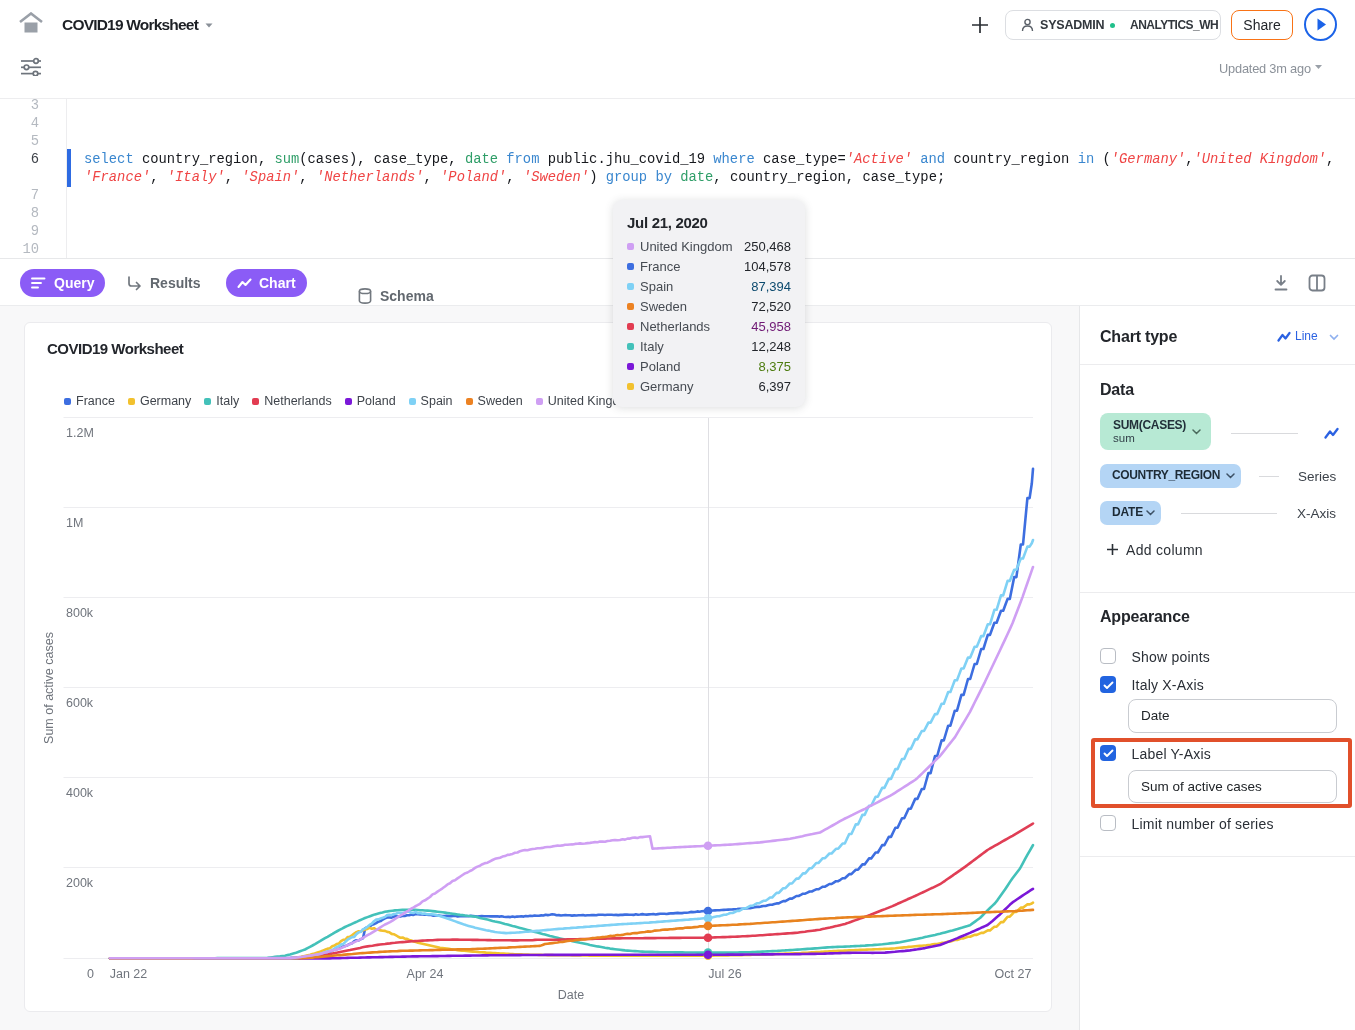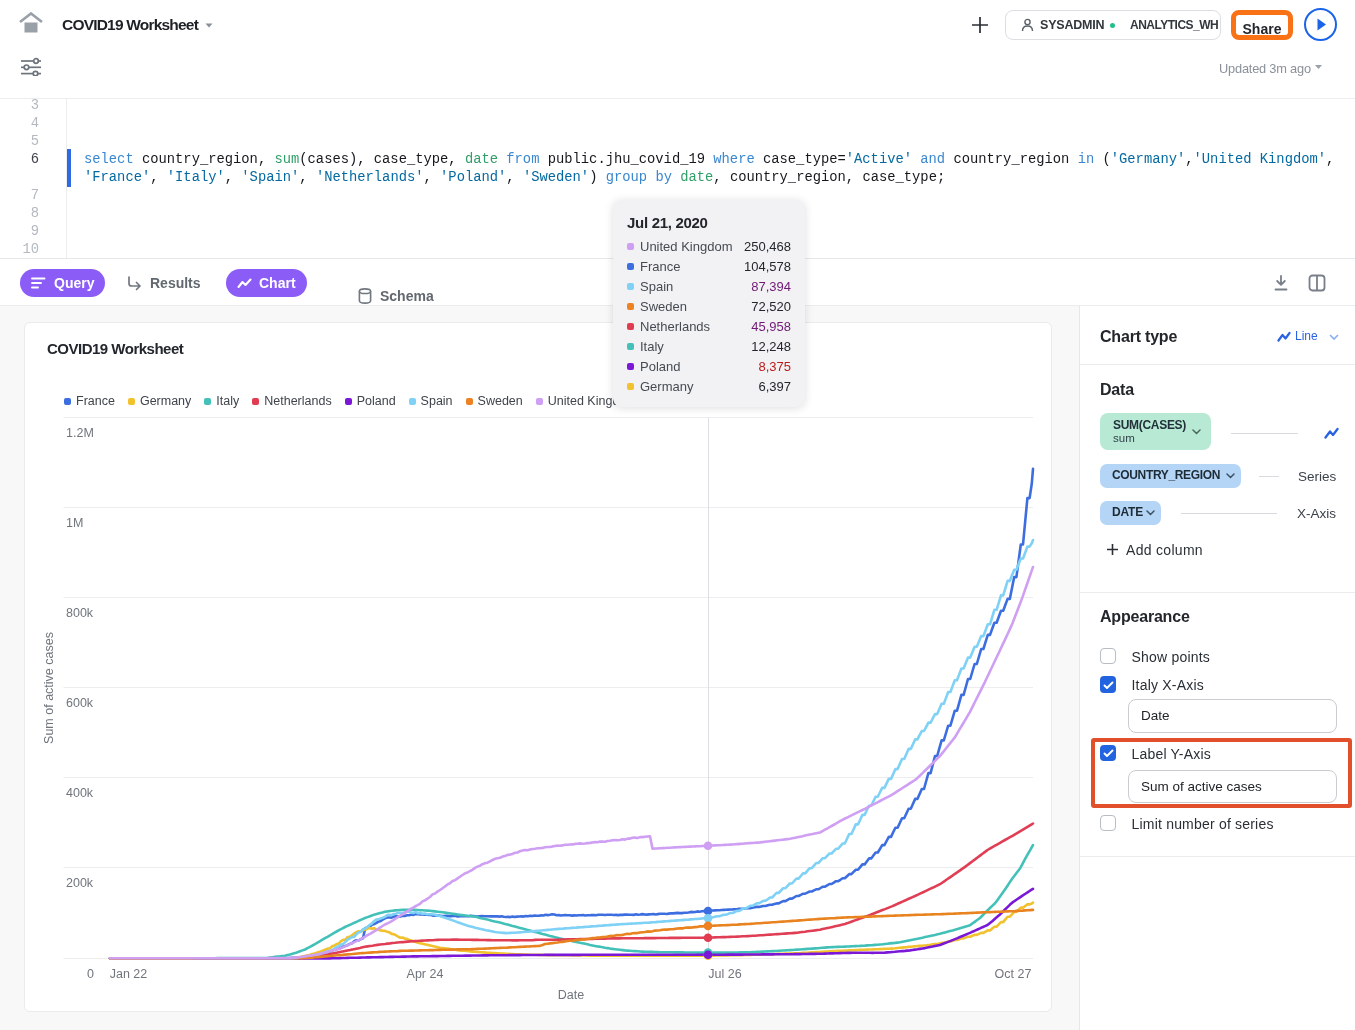--- a/index.html
+++ b/index.html
@@ -1,20 +1,20 @@
 <!DOCTYPE html>
 <html><head>
 <meta charset="utf-8">
 <style>
 * { margin:0; padding:0; box-sizing:border-box; }
 html,body { width:1355px; height:1030px; font-family:"Liberation Sans",sans-serif; background:#fff; overflow:hidden; position:relative; }
 .abs { position:absolute; }
 .hdr-title { font-size:15.5px; font-weight:700; color:#1d2025; }
 .mono { font-family:"Liberation Mono",monospace; font-size:13.8px; white-space:pre; }
-.kw { color:#3a87cf; } .fn { color:#2f9e68; } .str { color:#0369a1; }
+.kw { color:#3a87cf; } .fn { color:#2f9e68; } .str { color:#ef4444;font-style:italic; }
 .pill-tab { display:inline-flex; align-items:center; height:28px; border-radius:14px; background:#8b5cf6; color:#fff; font-weight:700; font-size:14px; padding:0 11px; }
 .ghost-tab { display:inline-flex; align-items:center; color:#62686f; font-weight:600; font-size:14px; }
 .panel-h { font-size:16px; font-weight:700; color:#23262b; letter-spacing:-0.2px; }
 .cb { width:16.5px; height:16.5px; border-radius:4px; position:absolute; left:1099.5px; }
 .cb-off { background:#fff; border:1.5px solid #b9bdc4; }
 .cb-on { background:#2264e0; }
 .row-label { position:absolute; left:1131.5px; font-size:14px; letter-spacing:0.2px; color:#2a2f36; }
 .inp { position:absolute; left:1128px; width:209px; height:34px; border:1px solid #c9ccd1; border-radius:8px; background:#fff; font-size:13.5px; color:#212529; line-height:32px; padding-left:12px; }
 </style>
 </head>
@@ -48,21 +48,21 @@
 
 <div class="abs" style="left:1005px;top:10px;width:216px;height:30px;border:1px solid #dcdee2;border-radius:8px;background:#fff;"></div>
 <svg class="abs" style="left:1021px;top:18px;" width="13" height="14" viewBox="0 0 13 14">
   <circle cx="6.5" cy="4" r="2.6" fill="none" stroke="#5a6068" stroke-width="1.4"></circle>
   <path d="M1.5 13 C1.5 9.7 3.7 8 6.5 8 C9.3 8 11.5 9.7 11.5 13" fill="none" stroke="#5a6068" stroke-width="1.4"></path>
 </svg>
 <div class="abs" style="left:1040px;top:18px;font-size:12.5px;font-weight:700;color:#32373d;letter-spacing:-0.2px;">SYSADMIN</div>
 <div class="abs" style="left:1110px;top:23px;width:5px;height:5px;border-radius:50%;background:#21c08b;"></div>
 <div class="abs" style="left:1123px;top:18px;font-size:12px;font-weight:700;color:#32373d;letter-spacing:-0.5px;margin-left:7px;">ANALYTICS_WH</div>
 
-<div class="abs" style="left:1231px;top:10px;width:62px;height:30px;border:5px solid #f97316;border-radius:8px;background:#fff;text-align:center;line-height:28px;font-size:14px;font-weight:700;color:#23262b;">Share</div>
+<div class="abs" style="left:1231px;top:10px;width:62px;height:30px;border:1px solid #f97316;border-radius:8px;background:#fff;text-align:center;line-height:28px;font-size:14px;font-weight:400;color:#23262b;">Share</div>
 
 <div class="abs" style="left:1304px;top:8px;width:33px;height:33px;border-radius:50%;border:2.6px solid #1b63e8;background:#fff;"></div>
 <svg class="abs" style="left:1316px;top:17px;" width="11" height="15" viewBox="0 0 11 15">
     <path d="M1.5 1.5 L10 7.5 L1.5 13.5 Z" fill="#1b63e8"></path>
   </svg>
 
 <div class="abs" style="left:1219px;top:61px;font-size:12.8px;letter-spacing:-0.2px;color:#8b9199;">Updated 3m ago</div>
 <svg class="abs" style="left:1314px;top:64px;" width="9" height="6" viewBox="0 0 9 6">
     <path d="M1 1 L4.5 5 L8 1 Z" fill="#9aa0a8"></path>
   </svg>
@@ -267,40 +267,40 @@
       <span style="margin-left:auto;color:#23262b;">250,468</span>
     </div>
   <div style="display:flex;align-items:center;height:20px;">
       <span style="width:7px;height:7px;border-radius:2px;background:#3d6ee0;margin-right:6px;"></span>
       <span style="color:#464b52;">France</span>
       <span style="margin-left:auto;color:#23262b;">104,578</span>
     </div>
   <div style="display:flex;align-items:center;height:20px;">
       <span style="width:7px;height:7px;border-radius:2px;background:#7fd1f5;margin-right:6px;"></span>
       <span style="color:#464b52;">Spain</span>
-      <span style="margin-left:auto;color:#701a75;">87,394</span>
+      <span style="margin-left:auto;color:#0c4a6e;">87,394</span>
     </div>
   <div style="display:flex;align-items:center;height:20px;">
       <span style="width:7px;height:7px;border-radius:2px;background:#ec8222;margin-right:6px;"></span>
       <span style="color:#464b52;">Sweden</span>
       <span style="margin-left:auto;color:#23262b;">72,520</span>
     </div>
   <div style="display:flex;align-items:center;height:20px;">
       <span style="width:7px;height:7px;border-radius:2px;background:#e23c51;margin-right:6px;"></span>
       <span style="color:#464b52;">Netherlands</span>
       <span style="margin-left:auto;color:#701a75;">45,958</span>
     </div>
   <div style="display:flex;align-items:center;height:20px;">
       <span style="width:7px;height:7px;border-radius:2px;background:#43c1b9;margin-right:6px;"></span>
       <span style="color:#464b52;">Italy</span>
       <span style="margin-left:auto;color:#23262b;">12,248</span>
     </div>
   <div style="display:flex;align-items:center;height:20px;">
       <span style="width:7px;height:7px;border-radius:2px;background:#7b18d8;margin-right:6px;"></span>
       <span style="color:#464b52;">Poland</span>
-      <span style="margin-left:auto;color:#b91c1c;">8,375</span>
+      <span style="margin-left:auto;color:#4d7c0f;">8,375</span>
     </div>
   <div style="display:flex;align-items:center;height:20px;">
       <span style="width:7px;height:7px;border-radius:2px;background:#f2c12e;margin-right:6px;"></span>
       <span style="color:#464b52;">Germany</span>
       <span style="margin-left:auto;color:#23262b;">6,397</span>
     </div>
 </div>
 
 </body></html>

